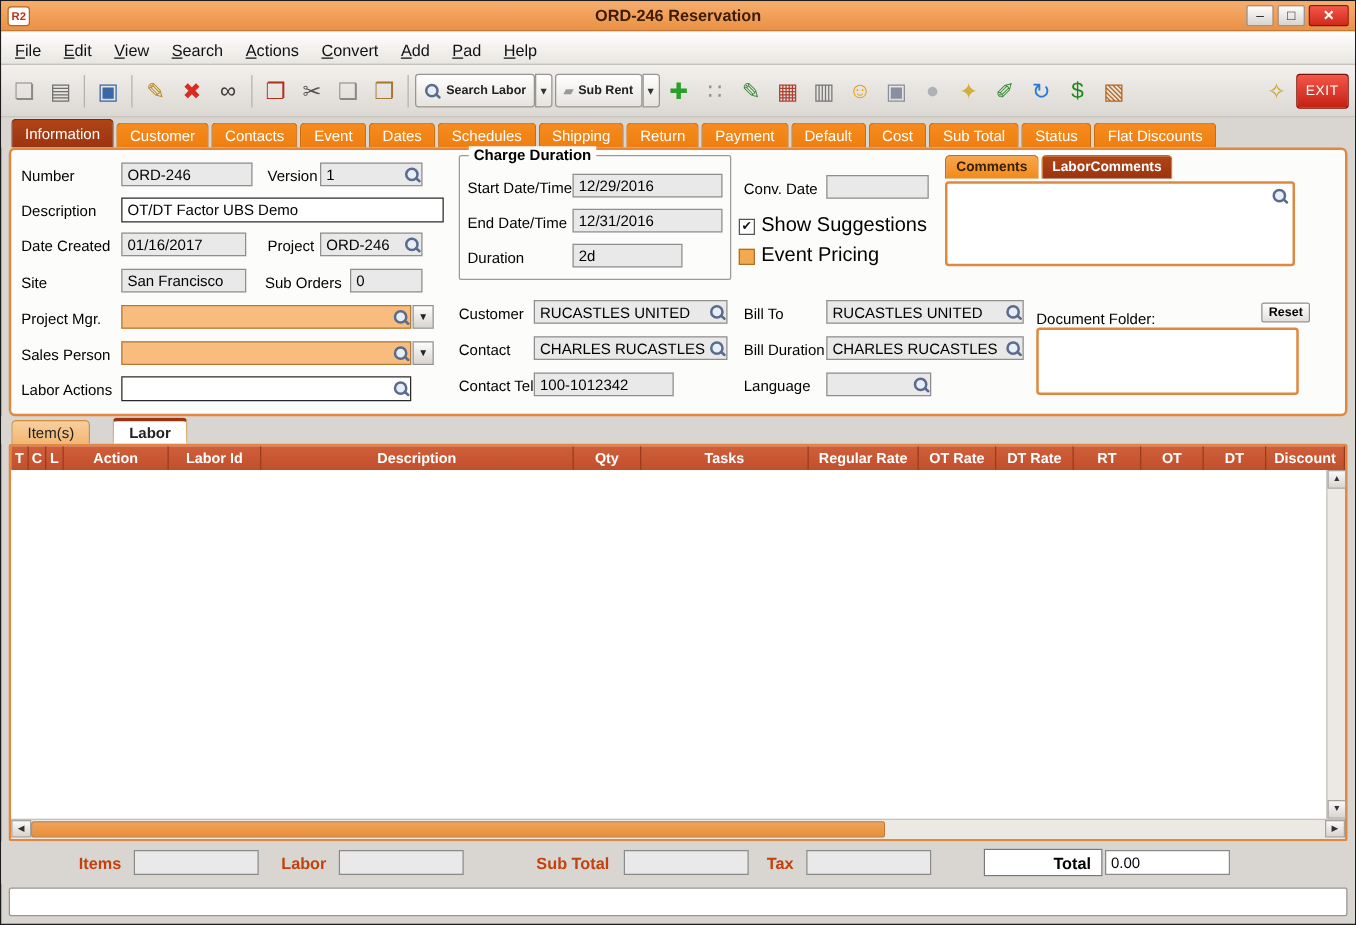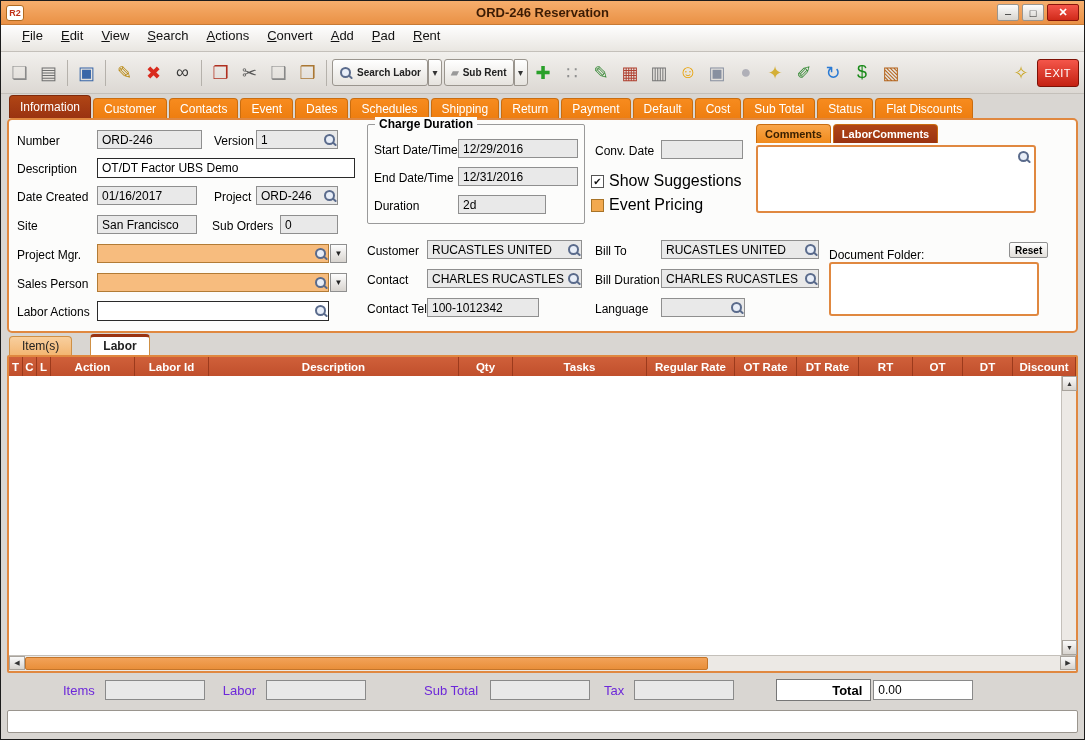--- a/index.html
+++ b/index.html
@@ -5,21 +5,21 @@
 *{box-sizing:border-box;margin:0;padding:0}
 html,body{width:1085px;height:740px;overflow:hidden}
 body{font-family:"Liberation Sans",sans-serif;background:#777}
 .window{width:1085px;height:740px;border:1px solid #1c1c1c;background:#d9d6d2;display:flex;flex-direction:column;position:relative}
 .titlebar{height:24px;background:linear-gradient(var(--titlebar1,#f6ae6d),var(--titlebar2,#ea9145));display:flex;align-items:center;padding:0 5px;position:relative;border-bottom:1px solid #c77a35;flex:none}
 .app-badge{width:18px;height:16px;background:#fff;border:1px solid #b06a20;border-radius:3px;font-size:9px;font-weight:bold;color:#c03018;display:flex;align-items:center;justify-content:center;z-index:1}
 .title-text{position:absolute;left:0;right:0;text-align:center;font-size:13px;color:#3c1c04;font-weight:bold}
 .win-controls{margin-left:auto;display:flex;gap:3px;align-items:center;z-index:1}
 .wbtn{width:22px;height:17px;display:flex;align-items:center;justify-content:center;font-size:11px;color:#222;background:linear-gradient(#fdfdfd,#d8d4cf);border:1px solid #9a958e;border-radius:2px}
 .wbtn.close{background:linear-gradient(#f4564a,#d02a1a);color:#fff;width:32px;font-weight:bold;border-color:#8a150a}
-.menubar{height:27px;background:linear-gradient(#fefefe,#e9e6e1);border-bottom:1px solid #c4c0ba;display:flex;align-items:flex-start;padding:0 12px;flex:none}
+.menubar{height:27px;background:linear-gradient(#fefefe,#e9e6e1);border-bottom:1px solid #c4c0ba;display:flex;align-items:flex-end;padding:0 2px;flex:none}
 .menu-item{display:inline-block;font-size:13px;padding:3px 9px;color:#111}
 .menu-item::first-letter{text-decoration:underline}
 .toolbar{height:42px;background:linear-gradient(#f2f0ed,#dcd8d3);border-bottom:1px solid #c4c0ba;display:flex;align-items:center;padding:0 5px;gap:2px;flex:none}
 .tbtn{width:27px;height:27px;display:flex;align-items:center;justify-content:center;font-size:18px;border-radius:3px;flex:none}
 .tsep{width:1px;height:26px;background:#b5b1ab;margin:0 3px;flex:none}
 .tgap{flex:1}
 .tlab{height:27px;display:flex;align-items:center;gap:4px;background:linear-gradient(#ffffff,#e6e3de);border:1px solid #9a958e;border-radius:3px;padding:0 6px;font-size:10px;font-weight:bold;color:#222;flex:none;white-space:nowrap}
 .tdd{width:14px;height:27px;background:linear-gradient(#ffffff,#e6e3de);border:1px solid #9a958e;border-radius:0 3px 3px 0;display:flex;align-items:center;justify-content:center;margin-left:-2px;flex:none}
 .tdd::after{content:"▾";font-size:10px;color:#333}
 .texit{height:28px;display:flex;align-items:center;background:linear-gradient(#f4564a,#c42112);border:1px solid #7e1106;border-radius:3px;padding:0 7px;font-size:11px;font-weight:normal;color:#fff;letter-spacing:.5px;flex:none}
@@ -64,21 +64,21 @@
 .sbtn.up::after{content:"▲"}
 .sbtn.down::after{content:"▼"}
 .sbtn.left::after{content:"◀"}
 .sbtn.right::after{content:"▶"}
 .strack{flex:1}
 .hscroll{height:16px;display:flex;flex:none;background:#ece9e5;border-top:1px solid #c4c0ba}
 .hscroll .sbtn{height:14px;width:16px}
 .htrack{flex:1;position:relative}
 .hthumb{position:absolute;left:0;top:1px;bottom:1px;width:66%;background:linear-gradient(var(--thumb,#f2a258),#e98f3a);border:1px solid #c4752a;border-radius:2px}
 .summary{height:34px;display:flex;align-items:center;flex:none;background:#d9d6d2;font-size:13px}
-.slbl{font-weight:normal;color:#6d28d9;white-space:nowrap}
+.slbl{font-weight:bold;color:#c2410c;white-space:nowrap}
 .sfld{height:20px;background:#e9e9e9;border:1px solid #8a8a8a;width:100px;font-size:12px;display:flex;align-items:center;padding:0 4px}
 .sfld.white{background:#fff}
 .totalbox{height:22px;width:95px;background:#fff;border:1px solid #777;display:flex;align-items:center;justify-content:flex-end;padding:0 8px;font-weight:bold;font-size:13px}
 .statusbar{margin:3px 6px 6px;height:23px;background:#fff;border:1px solid #9a958e;border-radius:2px;flex:none}
 </style>
 </head>
 <body>
 
 <div class="window">
 
@@ -94,21 +94,21 @@
 
   <div class="menubar">
     <span class="menu-item">File</span>
     <span class="menu-item">Edit</span>
     <span class="menu-item">View</span>
     <span class="menu-item">Search</span>
     <span class="menu-item">Actions</span>
     <span class="menu-item">Convert</span>
     <span class="menu-item">Add</span>
     <span class="menu-item">Pad</span>
-    <span class="menu-item">Rent</span>
+    <span class="menu-item">Help</span>
   </div>
 
   <div class="toolbar">
       <span class="tbtn" style="color: rgb(138, 138, 138);">❏</span>
       <span class="tbtn" style="color: rgb(112, 112, 112);">▤</span>
       <span class="tsep"></span>
       <span class="tbtn" style="color: rgb(58, 103, 168);">▣</span>
       <span class="tsep"></span>
       <span class="tbtn" style="color: rgb(184, 134, 11);">✎</span>
       <span class="tbtn" style="color: rgb(217, 43, 30);">✖</span>

